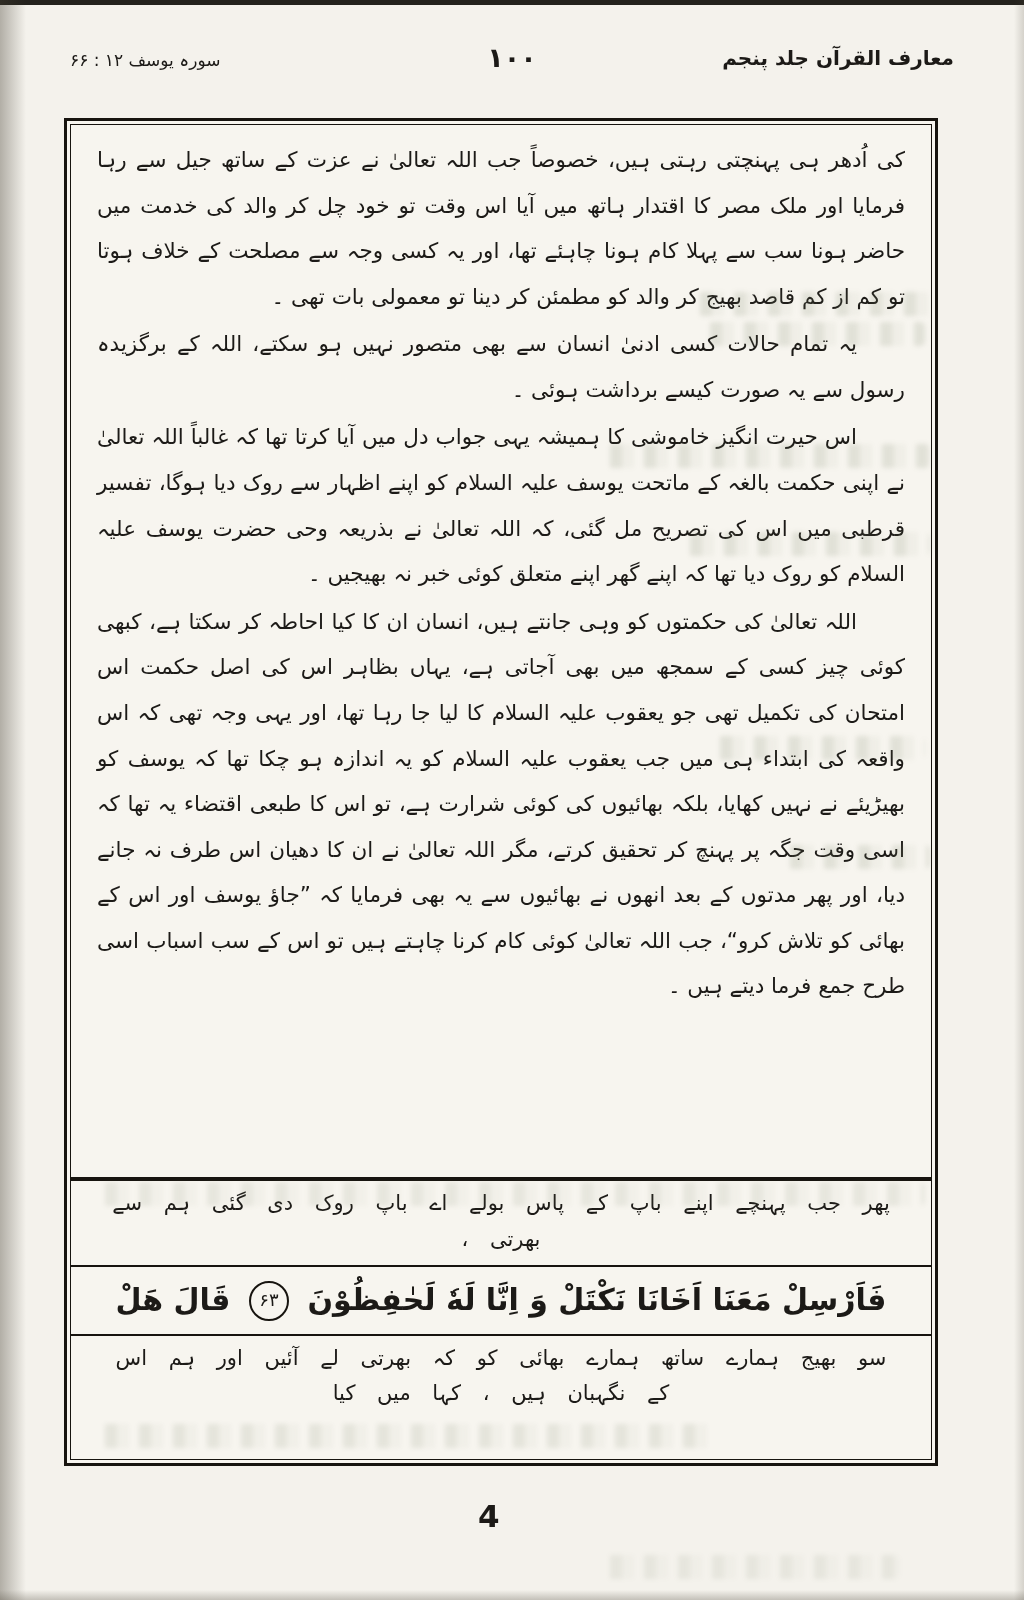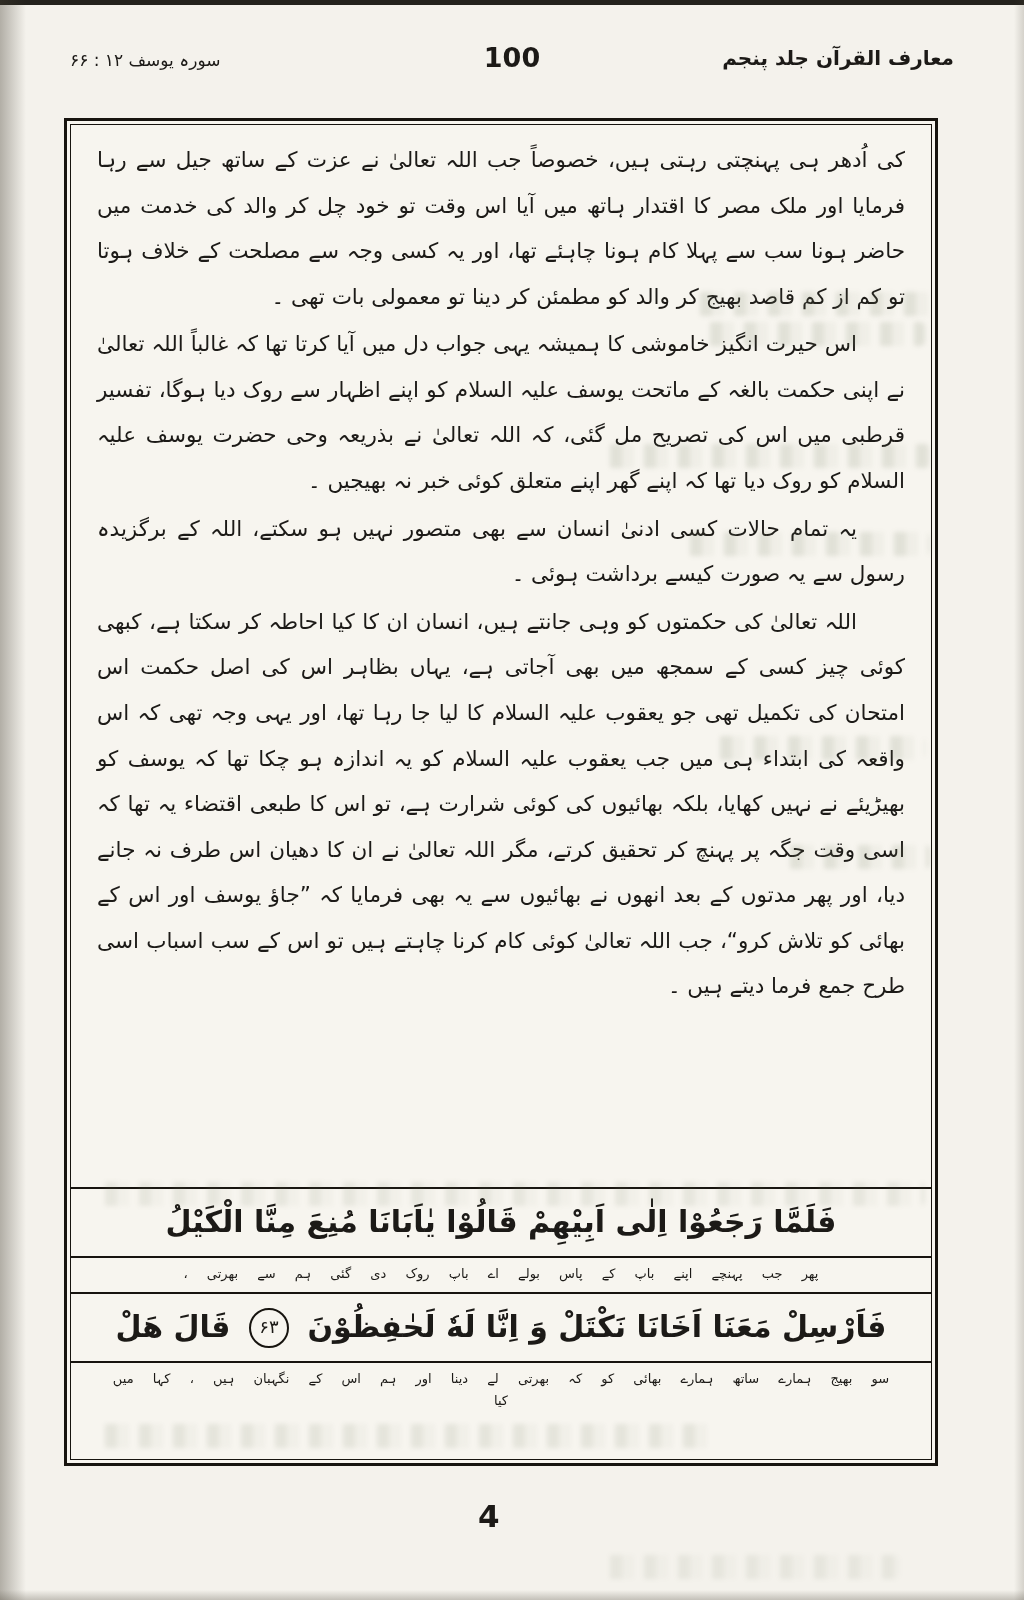--- a/index.html
+++ b/index.html
@@ -41,21 +41,21 @@
     padding:12px 26px 0 26px;
     box-sizing:border-box;
   }
   .body-text { flex:1; font-size:21.5px; line-height:2.12; text-align:justify; }
   .body-text p { margin:0 0 2px 0; }
   .body-text p.indent { text-indent:48px; }
 
   
   .rule  { border-top:2px solid #17140f; margin:0 -26px; }
   .verse { font-size:30px; font-weight:bold; text-align:center; padding:10px 0 12px; line-height:1.5; }
-  .trans { font-size:13px; text-align:center; word-spacing:15px; padding:5px 0 7px; line-height:1.7; }
+  .trans { font-size:21px; text-align:center; word-spacing:15px; padding:5px 0 7px; line-height:1.7; }
   .verse-num {
     display:inline-block; border:2.5px solid #17140f; border-radius:50%;
     width:36px; height:36px; line-height:33px; font-size:18px; font-weight:normal;
     text-align:center; vertical-align:middle; margin:0 8px;
   }
   .tail-space { height:40px; }
 
   
   .footer-marker { position:absolute; top:1498px; left:478px; font-size:31px; font-weight:bold; }
 
@@ -74,47 +74,46 @@
 
 <div class="page">
 
   <div class="scan-top"></div>
   <div class="scan-left"></div>
   <div class="scan-right"></div>
   <div class="scan-bottom"></div>
 
   <div class="header">
     <span class="header-left">سورہ یوسف ۱۲ : ۶۶</span>
-    <span class="header-center">100</span>
+    <span class="header-center">۱۰۰</span>
     <span class="header-right">معارف القرآن جلد پنجم</span>
   </div>
 
   <div class="frame">
     <div class="frame-inner">
 
       <div class="body-text">
         <p>کی اُدھر ہی پہنچتی رہتی ہیں، خصوصاً جب اللہ تعالیٰ نے عزت کے ساتھ جیل سے رہا فرمایا اور ملک مصر کا اقتدار ہاتھ میں آیا اس وقت تو خود چل کر والد کی خدمت میں حاضر ہونا سب سے پہلا کام ہونا چاہئے تھا، اور یہ کسی وجہ سے مصلحت کے خلاف ہوتا تو کم از کم قاصد بھیج کر والد کو مطمئن کر دینا تو معمولی بات تھی ۔</p>
+        <p class="indent">یہ تمام حالات کسی ادنیٰ انسان سے بھی متصور نہیں ہو سکتے، اللہ کے برگزیدہ رسول سے یہ صورت کیسے برداشت ہوئی ۔</p>
         <p class="indent">اس حیرت انگیز خاموشی کا ہمیشہ یہی جواب دل میں آیا کرتا تھا کہ غالباً اللہ تعالیٰ نے اپنی حکمت بالغہ کے ماتحت یوسف علیہ السلام کو اپنے اظہار سے روک دیا ہوگا، تفسیر قرطبی میں اس کی تصریح مل گئی، کہ اللہ تعالیٰ نے بذریعہ وحی حضرت یوسف علیہ السلام کو روک دیا تھا کہ اپنے گھر اپنے متعلق کوئی خبر نہ بھیجیں ۔</p>
-        <p class="indent">یہ تمام حالات کسی ادنیٰ انسان سے بھی متصور نہیں ہو سکتے، اللہ کے برگزیدہ رسول سے یہ صورت کیسے برداشت ہوئی ۔</p>
         <p class="indent">اللہ تعالیٰ کی حکمتوں کو وہی جانتے ہیں، انسان ان کا کیا احاطہ کر سکتا ہے، کبھی کوئی چیز کسی کے سمجھ میں بھی آجاتی ہے، یہاں بظاہر اس کی اصل حکمت اس امتحان کی تکمیل تھی جو یعقوب علیہ السلام کا لیا جا رہا تھا، اور یہی وجہ تھی کہ اس واقعہ کی ابتداء ہی میں جب یعقوب علیہ السلام کو یہ اندازہ ہو چکا تھا کہ یوسف کو بھیڑیئے نے نہیں کھایا، بلکہ بھائیوں کی کوئی شرارت ہے، تو اس کا طبعی اقتضاء یہ تھا کہ اسی وقت جگہ پر پہنچ کر تحقیق کرتے، مگر اللہ تعالیٰ نے ان کا دھیان اس طرف نہ جانے دیا، اور پھر مدتوں کے بعد انھوں نے بھائیوں سے یہ بھی فرمایا کہ ”جاؤ یوسف اور اس کے بھائی کو تلاش کرو“، جب اللہ تعالیٰ کوئی کام کرنا چاہتے ہیں تو اس کے سب اسباب اسی طرح جمع فرما دیتے ہیں ۔</p>
       </div>
 
       <div>
         <div class="rule"></div>
-        <div class="verse">فَلَمَّا رَجَعُوْا اِلٰى اَبِيْهِمْ قَالُوْا يٰاَبَانَا مُنِعَ مِنَّا الْكَيْلُ</div>
         <div class="rule"></div>
         <div class="trans">پھر جب پہنچے اپنے باپ کے پاس بولے اے باپ روک دی گئی ہم سے بھرتی ،</div>
         <div class="rule"></div>
         <div class="verse">
           <span>فَاَرْسِلْ مَعَنَا اَخَانَا نَكْتَلْ وَ اِنَّا لَهٗ لَحٰفِظُوْنَ</span>
           <span class="verse-num">۶۳</span>
           <span>قَالَ هَلْ</span>
         </div>
         <div class="rule"></div>
-        <div class="trans">سو بھیج ہمارے ساتھ ہمارے بھائی کو کہ بھرتی لے دینا اور ہم اس کے نگہبان ہیں ، کہا میں کیا</div>
+        <div class="trans">سو بھیج ہمارے ساتھ ہمارے بھائی کو کہ بھرتی لے آئیں اور ہم اس کے نگہبان ہیں ، کہا میں کیا</div>
         <div class="tail-space"></div>
       </div>
 
     </div>
   </div>
 
   <div class="footer-marker">4</div>
 
   <div class="bleed" style="top:292px;  left:690px; width:240px;"></div>
   <div class="bleed" style="top:322px;  left:700px; width:225px;"></div>

